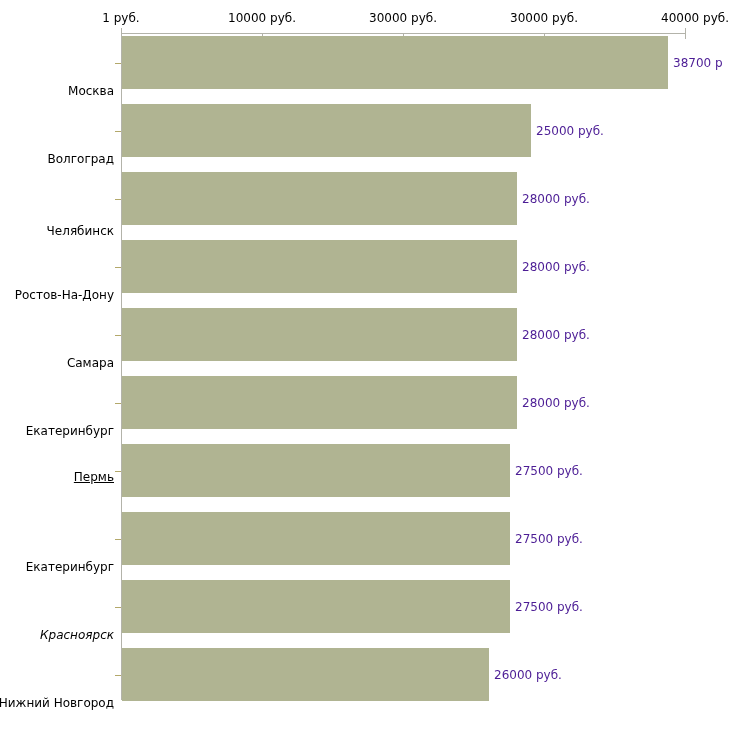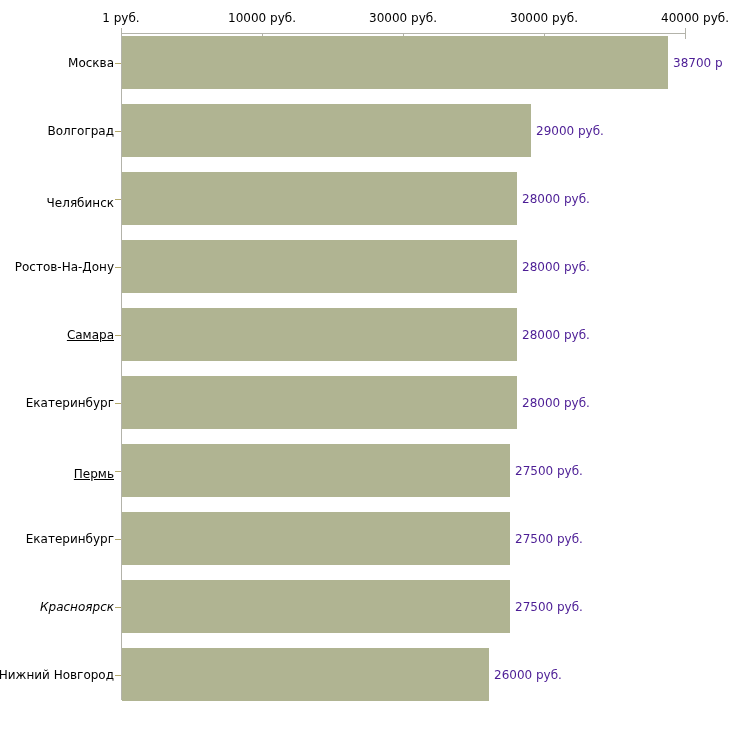--- a/index.html
+++ b/index.html
@@ -73,20 +73,21 @@
   }
   .cat-label {
     position: absolute;
     right: 616px;           
     transform: translateY(-50%);
     white-space: nowrap;
     font-size: 12px;
     color: #000000;
     text-align: right;
     line-height: 14px;
+    margin-top: 28px;
   }
 
   
   .bar {
     position: absolute;
     left: 122px;
     background: #b0b492;
   }
   .bar-value {
     position: absolute;
@@ -132,43 +133,43 @@
       <div class="y-tick" style="top: 471px;"></div>
       <div class="y-tick" style="top: 539px;"></div>
       <div class="y-tick" style="top: 607px;"></div>
       <div class="y-tick" style="top: 675px;"></div>
     </div>
   <div id="cat-labels">
       <div class="cat-label" style="top: 62.5px;">Москва</div>
       <div class="cat-label" style="top: 130.5px;">Волгоград</div>
       <div class="cat-label" style="top: 203px;">Челябинск</div>
       <div class="cat-label" style="top: 266.5px;">Ростов-На-Дону</div>
-      <div class="cat-label" style="top: 334.5px; text-decoration: underline;">Самара</div>
+      <div class="cat-label" style="top: 334.5px;">Самара</div>
       <div class="cat-label" style="top: 402.5px;">Екатеринбург</div>
-      <div class="cat-label" style="top: 474px; text-decoration: underline;">Пермь</div>
+      <div class="cat-label" style="top: 449px; text-decoration: underline;">Пермь</div>
       <div class="cat-label" style="top: 538.5px;">Екатеринбург</div>
       <div class="cat-label" style="top: 606.5px; font-style: italic;">Красноярск</div>
       <div class="cat-label" style="top: 674.5px; text-align: right;">Нижний Новгород</div>
     </div>
 
   <div id="bars">
       <div class="bar" style="top: 36px; height: 53px; width: 546px;"></div>
       <div class="bar" style="top: 104px; height: 53px; width: 409px;"></div>
       <div class="bar" style="top: 172px; height: 53px; width: 395px;"></div>
       <div class="bar" style="top: 240px; height: 53px; width: 395px;"></div>
       <div class="bar" style="top: 308px; height: 53px; width: 395px;"></div>
       <div class="bar" style="top: 376px; height: 53px; width: 395px;"></div>
       <div class="bar" style="top: 444px; height: 53px; width: 388px;"></div>
       <div class="bar" style="top: 512px; height: 53px; width: 388px;"></div>
       <div class="bar" style="top: 580px; height: 53px; width: 388px;"></div>
       <div class="bar" style="top: 648px; height: 53px; width: 367px;"></div>
     </div>
   <div id="bar-values">
       <div class="bar-value" style="left: 673px; top: 62.5px;">38700 р</div>
-      <div class="bar-value" style="left: 536px; top: 130.5px;">29000 руб.</div>
+      <div class="bar-value" style="left: 536px; top: 130.5px;">25000 руб.</div>
       <div class="bar-value" style="left: 522px; top: 198.5px;">28000 руб.</div>
       <div class="bar-value" style="left: 522px; top: 266.5px;">28000 руб.</div>
       <div class="bar-value" style="left: 522px; top: 334.5px;">28000 руб.</div>
       <div class="bar-value" style="left: 522px; top: 402.5px;">28000 руб.</div>
       <div class="bar-value" style="left: 515px; top: 470.5px;">27500 руб.</div>
       <div class="bar-value" style="left: 515px; top: 538.5px;">27500 руб.</div>
       <div class="bar-value" style="left: 515px; top: 606.5px;">27500 руб.</div>
       <div class="bar-value" style="left: 494px; top: 674.5px; text-align: center;">26000 руб.</div>
     </div>
 

